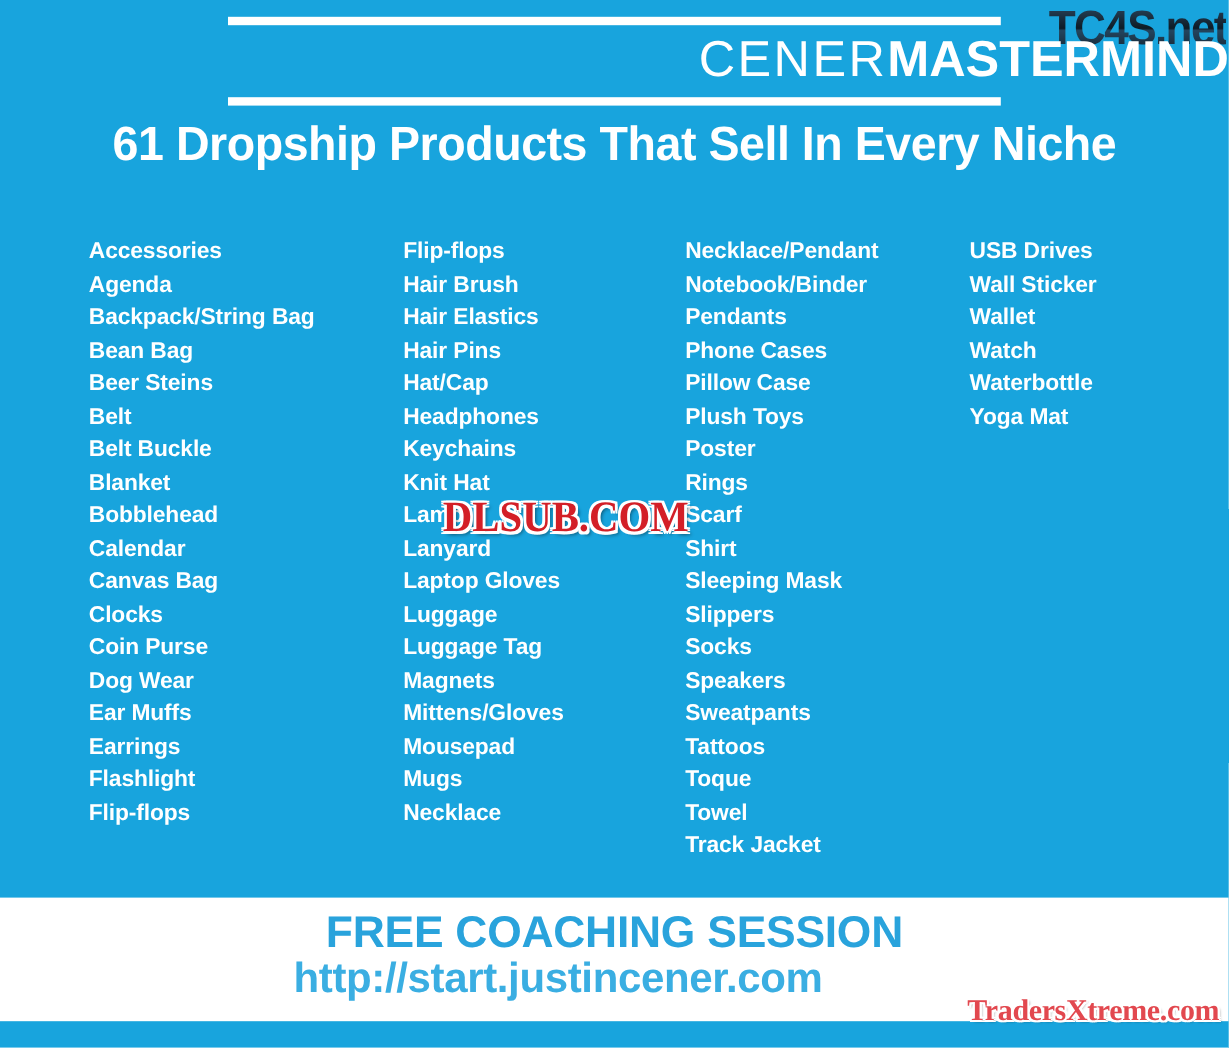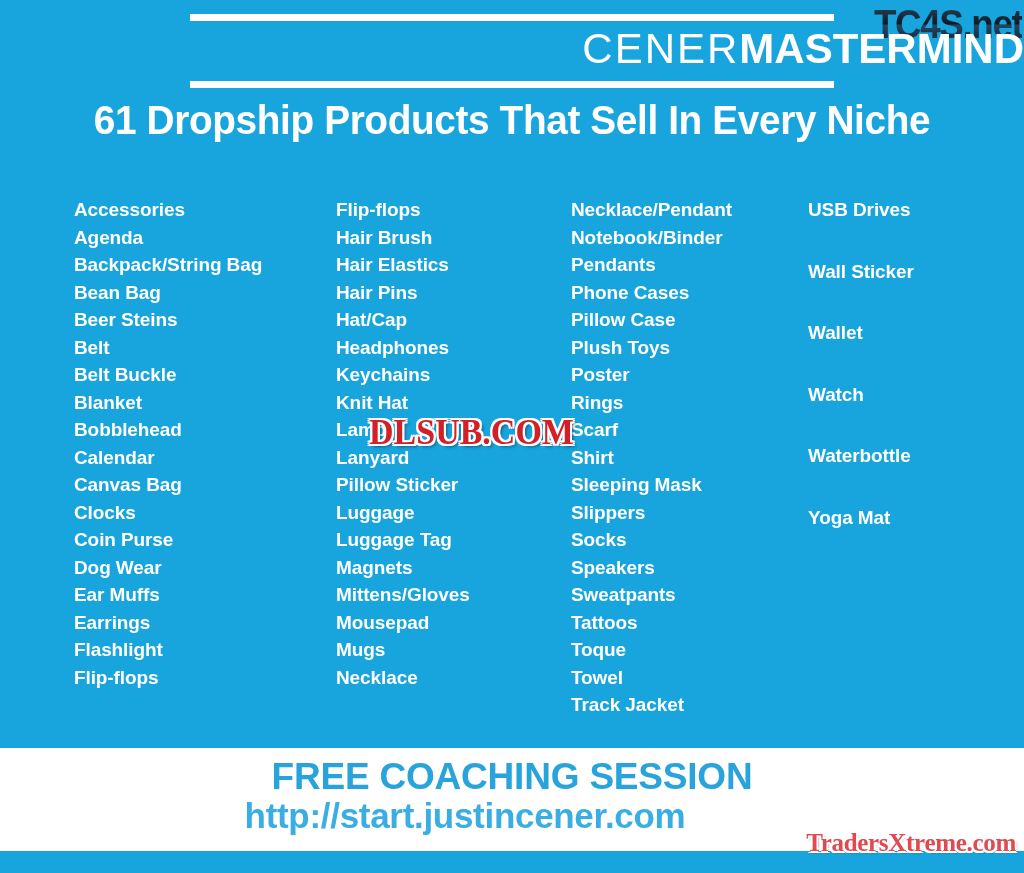--- a/index.html
+++ b/index.html
@@ -112,21 +112,21 @@
     display: flex;
     align-items: flex-start;
   }
   .col {
     display: flex;
     flex-direction: column;
   }
   .col-1 { width: 262px; }
   .col-2 { width: 235px; }
   .col-3 { width: 237px; }
-  .col-4 { width: 146px; gap: 34px; }
+  .col-4 { width: 146px; }
 
   .item {
     color: #ffffff;
     font-size: 19px;
     font-weight: 700;
     line-height: 27.5px;
     height: 27.5px;
     white-space: nowrap;
     letter-spacing: -0.1px;
   }
@@ -248,21 +248,21 @@
       <div class="item">Flip-flops</div>
       <div class="item">Hair Brush</div>
       <div class="item">Hair Elastics</div>
       <div class="item">Hair Pins</div>
       <div class="item">Hat/Cap</div>
       <div class="item">Headphones</div>
       <div class="item">Keychains</div>
       <div class="item">Knit Hat</div>
       <div class="item">Lamp</div>
       <div class="item">Lanyard</div>
-      <div class="item">Pillow Sticker</div>
+      <div class="item">Laptop Gloves</div>
       <div class="item">Luggage</div>
       <div class="item">Luggage Tag</div>
       <div class="item">Magnets</div>
       <div class="item">Mittens/Gloves</div>
       <div class="item">Mousepad</div>
       <div class="item">Mugs</div>
       <div class="item">Necklace</div>
     </div>
 
     <div class="col col-3">

